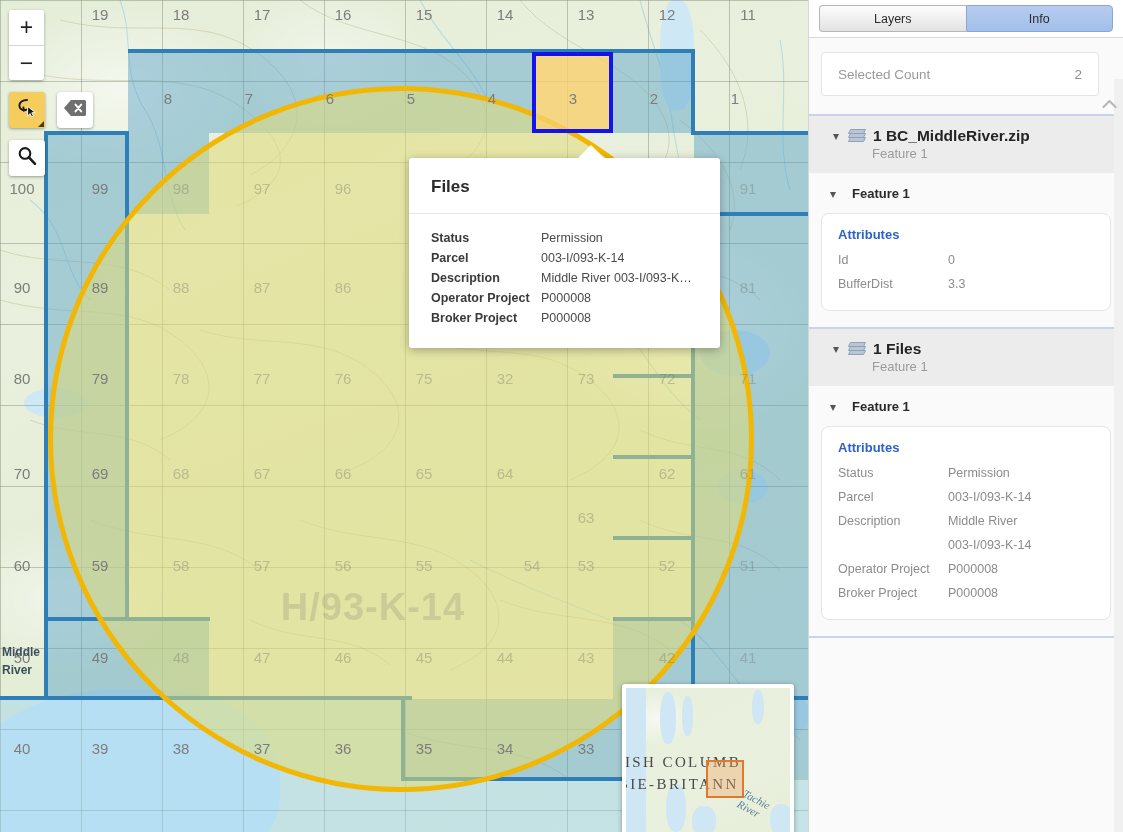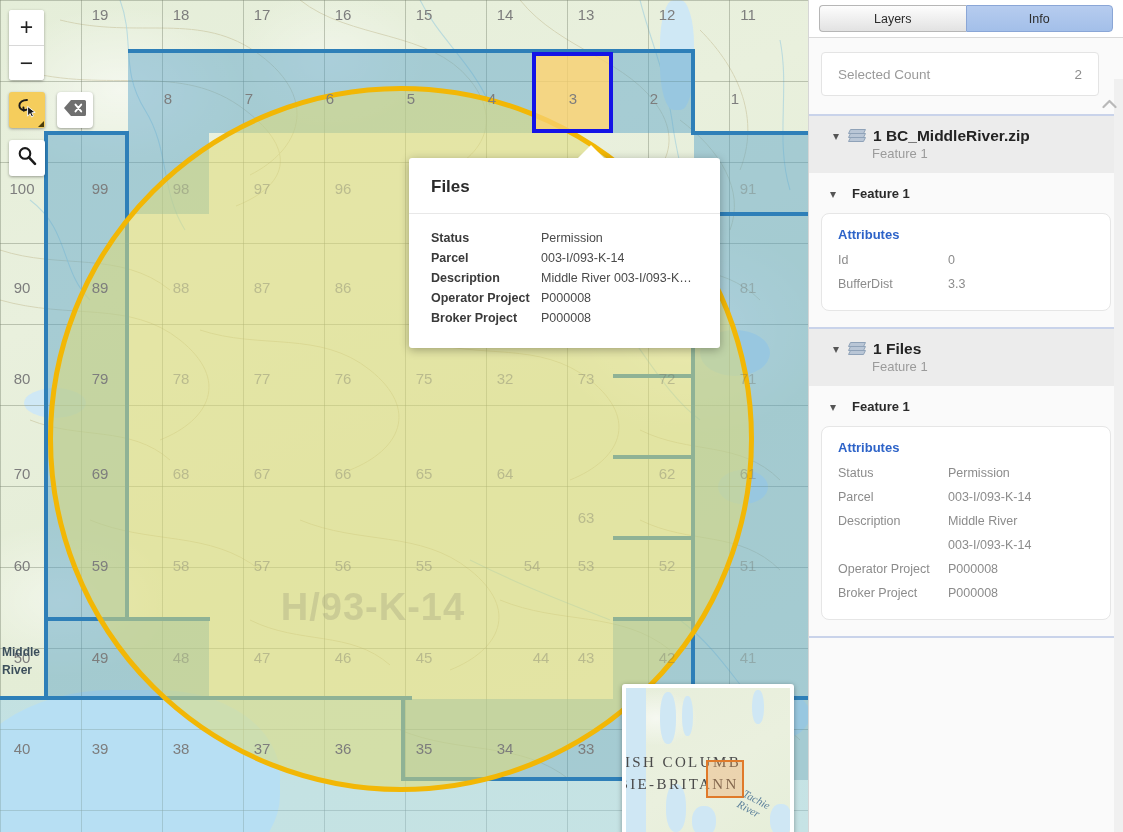--- a/index.html
+++ b/index.html
@@ -493,21 +493,21 @@
           <div class="gnum pale" style="left: 532px; top: 565px;">54</div>
           <div class="gnum pale" style="left: 586px; top: 565px;">53</div>
           <div class="gnum pale" style="left: 667px; top: 565px;">52</div>
           <div class="gnum pale" style="left: 748px; top: 565px;">51</div>
           <div class="gnum" style="left: 22px; top: 657px;">50</div>
           <div class="gnum" style="left: 100px; top: 657px;">49</div>
           <div class="gnum pale" style="left: 181px; top: 657px;">48</div>
           <div class="gnum pale" style="left: 262px; top: 657px;">47</div>
           <div class="gnum pale" style="left: 343px; top: 657px;">46</div>
           <div class="gnum pale" style="left: 424px; top: 657px;">45</div>
-          <div class="gnum pale" style="left: 505px; top: 657px; margin-left: 36px;">44</div>
+          <div class="gnum pale" style="left: 505px; top: 657px;">44</div>
           <div class="gnum pale" style="left: 586px; top: 657px;">43</div>
           <div class="gnum pale" style="left: 667px; top: 657px;">42</div>
           <div class="gnum pale" style="left: 748px; top: 657px;">41</div>
           <div class="gnum" style="left: 22px; top: 748px;">40</div>
           <div class="gnum" style="left: 100px; top: 748px;">39</div>
           <div class="gnum" style="left: 181px; top: 748px;">38</div>
           <div class="gnum" style="left: 262px; top: 748px;">37</div>
           <div class="gnum" style="left: 343px; top: 748px;">36</div>
           <div class="gnum" style="left: 424px; top: 748px;">35</div>
           <div class="gnum" style="left: 505px; top: 748px;">34</div>

